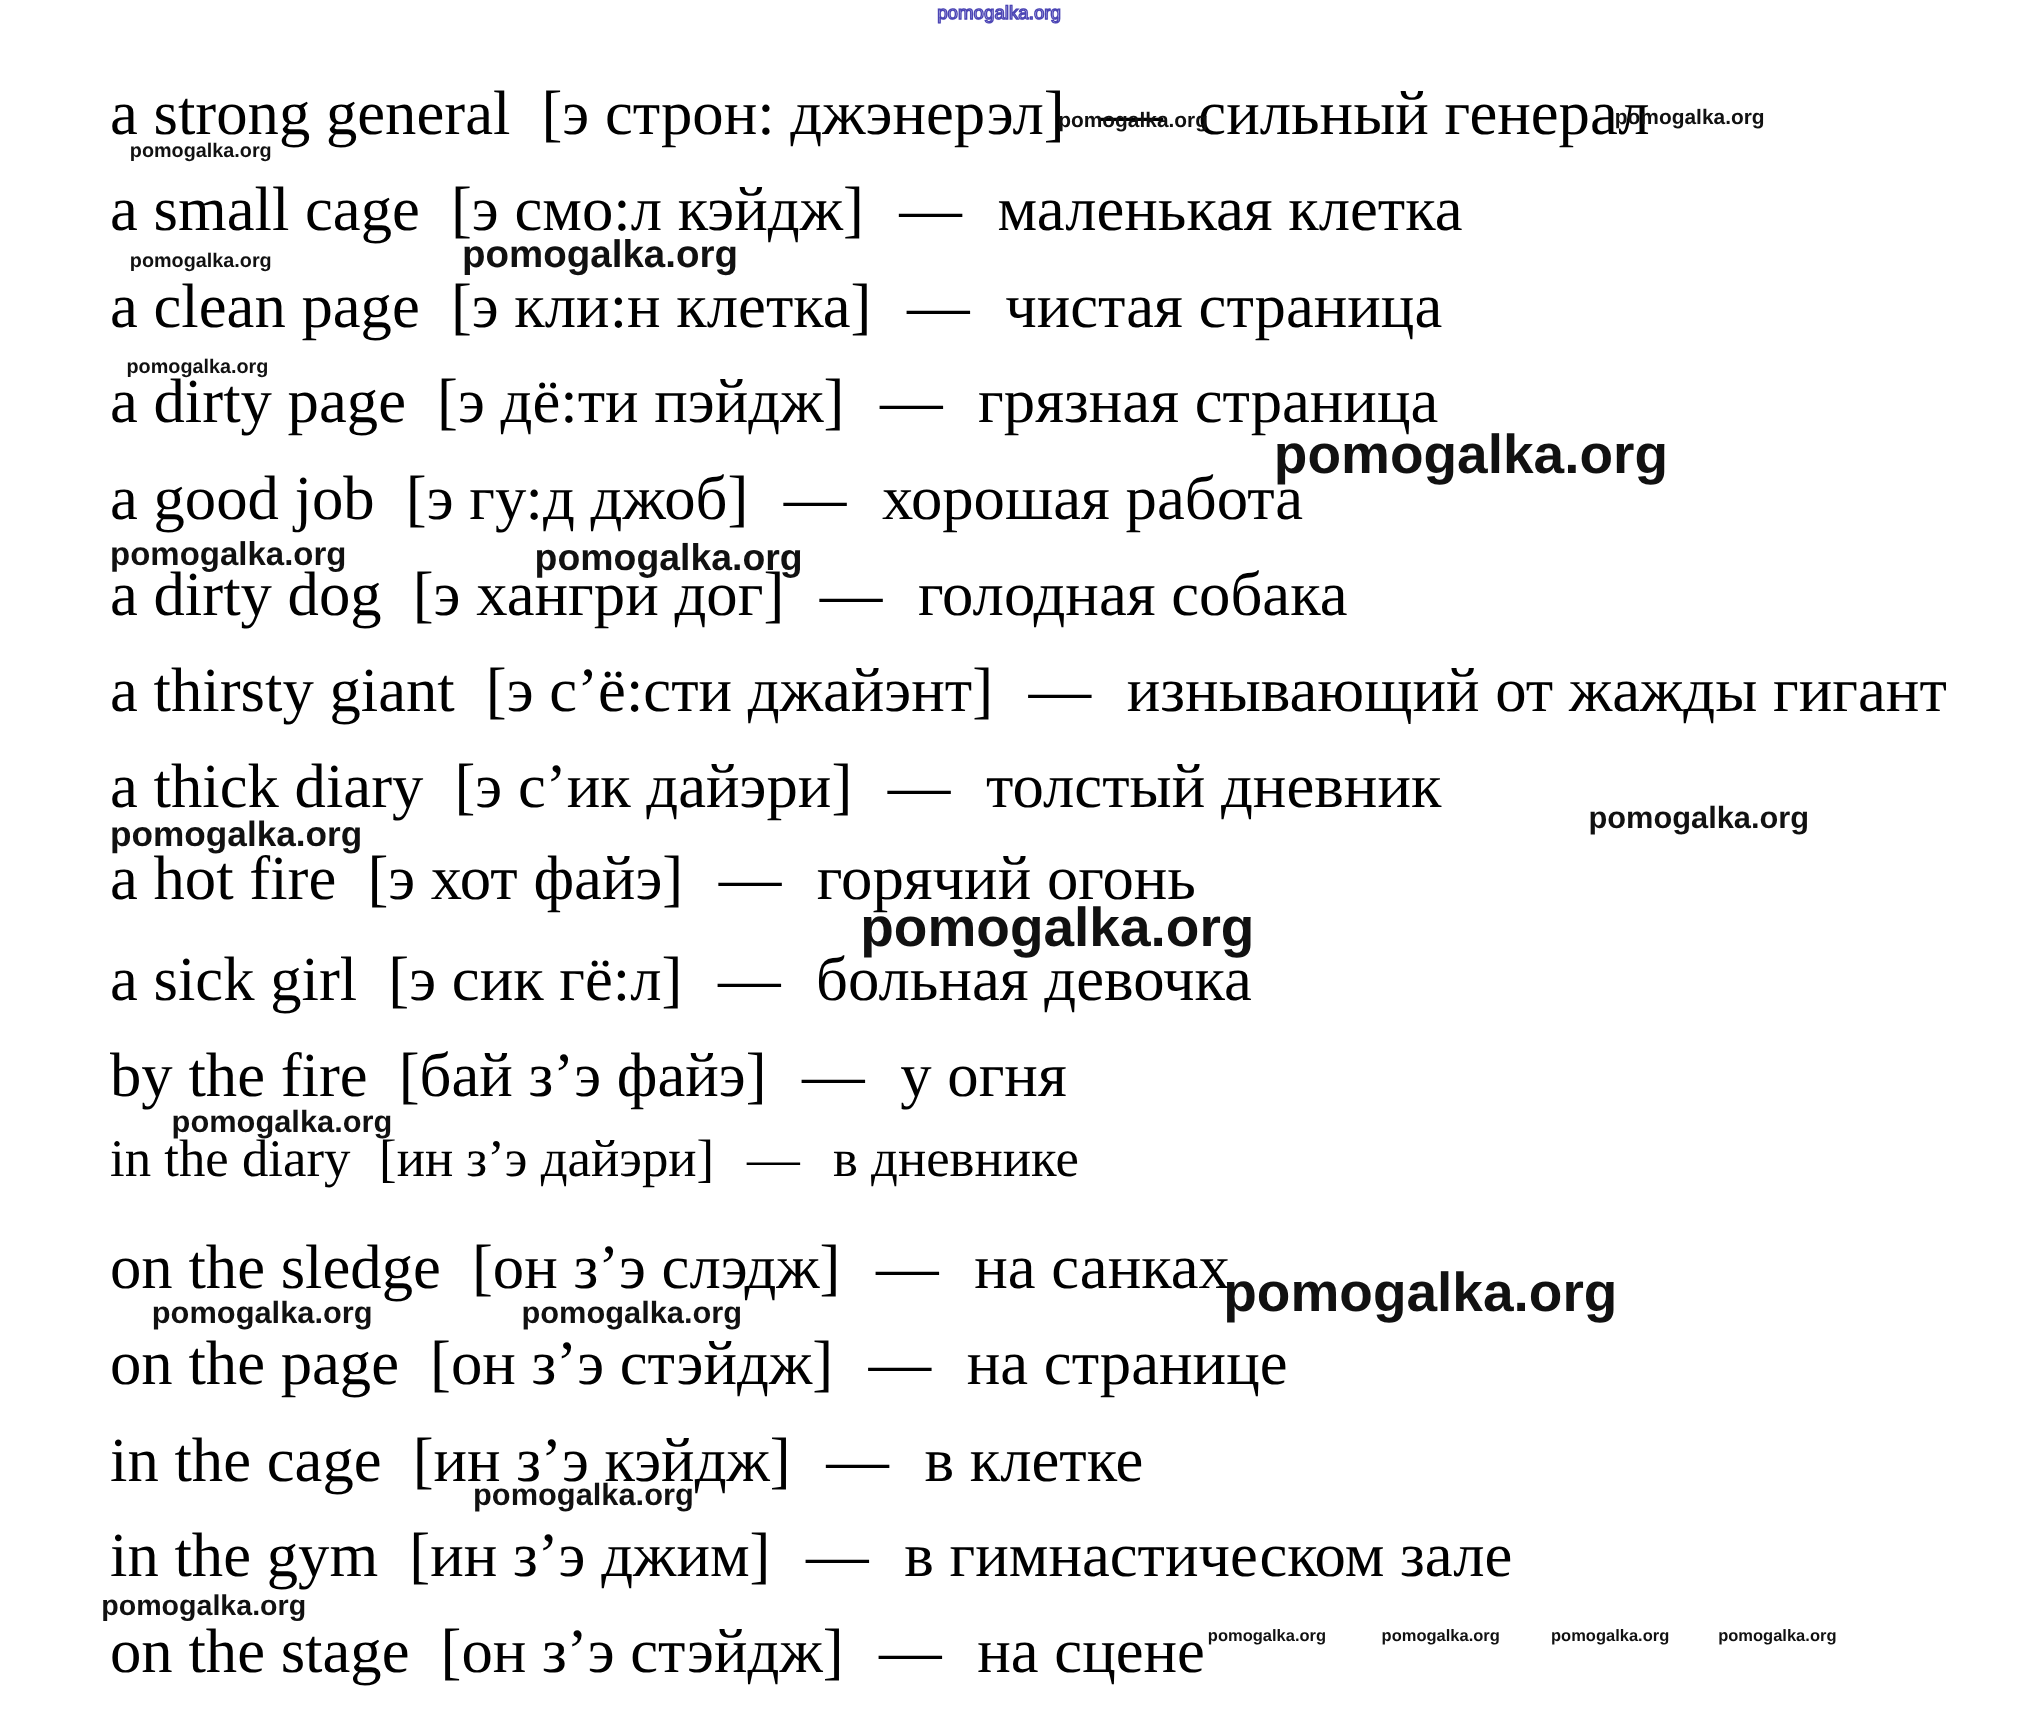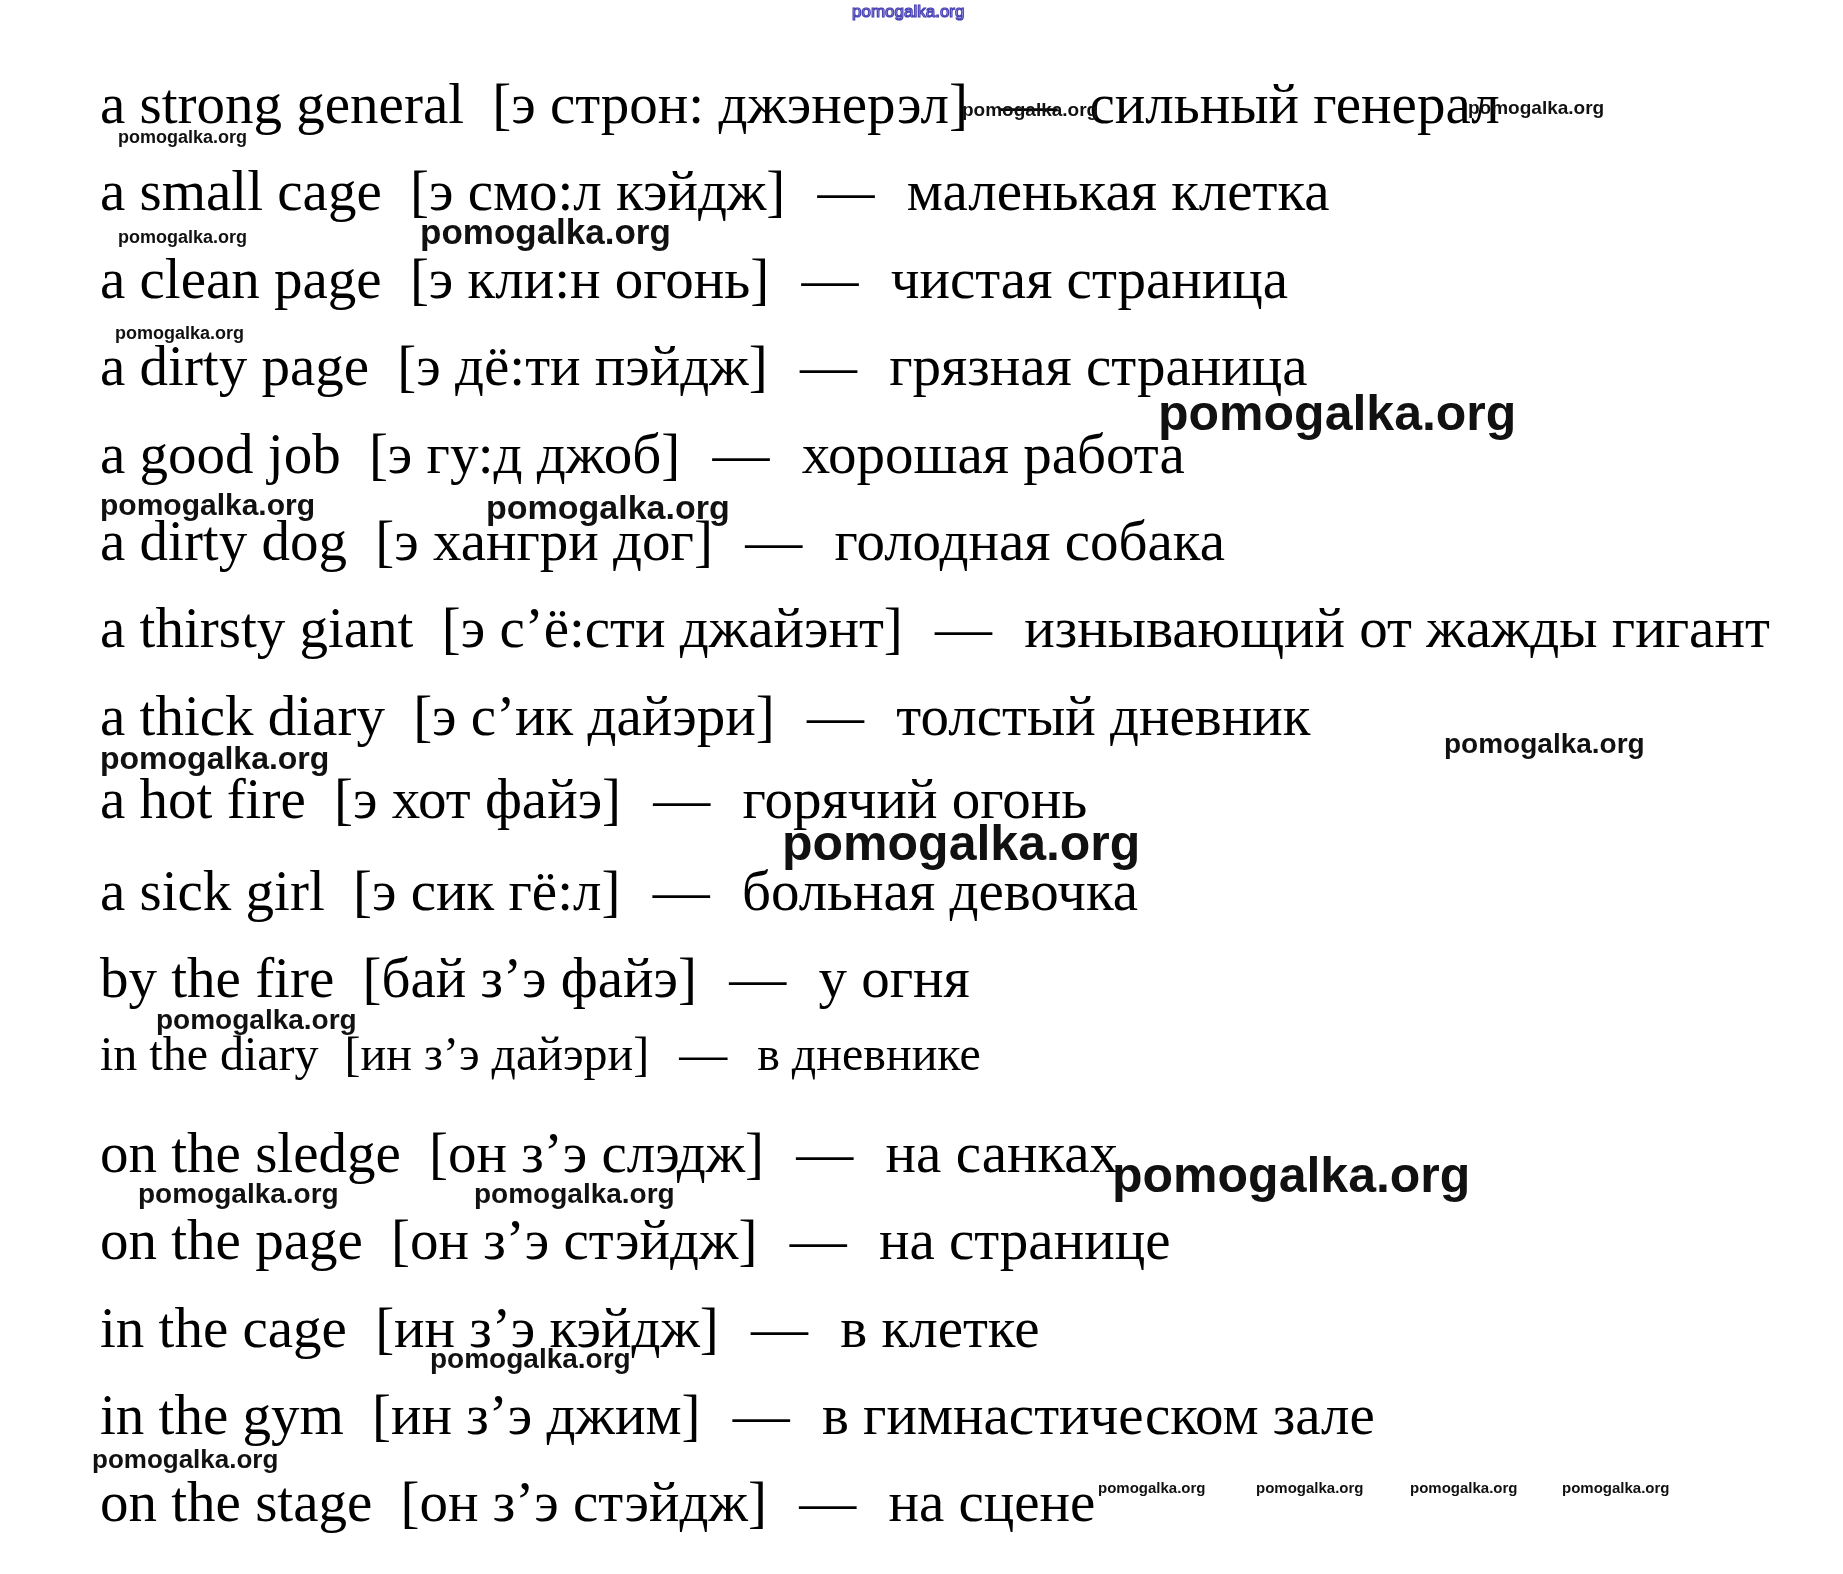--- a/index.html
+++ b/index.html
@@ -49,21 +49,21 @@
     <span class="ru">сильный генерал</span>
   </div>
       <div class="row" style="top: 160.4px; left: 100px; font-size: 57px;">
     <span class="en">a small cage</span>
     <span class="tr">[э смо:л кэйдж]</span>
     <span class="sep">—</span>
     <span class="ru">маленькая клетка</span>
   </div>
       <div class="row" style="top: 247.8px; left: 100px; font-size: 57px;">
     <span class="en">a clean page</span>
-    <span class="tr">[э кли:н огонь]</span>
+    <span class="tr">[э кли:н клетка]</span>
     <span class="sep">—</span>
     <span class="ru">чистая страница</span>
   </div>
       <div class="row" style="top: 335.2px; left: 100px; font-size: 57px;">
     <span class="en">a dirty page</span>
     <span class="tr">[э дё:ти пэйдж]</span>
     <span class="sep">—</span>
     <span class="ru">грязная страница</span>
   </div>
       <div class="row" style="top: 422.6px; left: 100px; font-size: 57px;">

